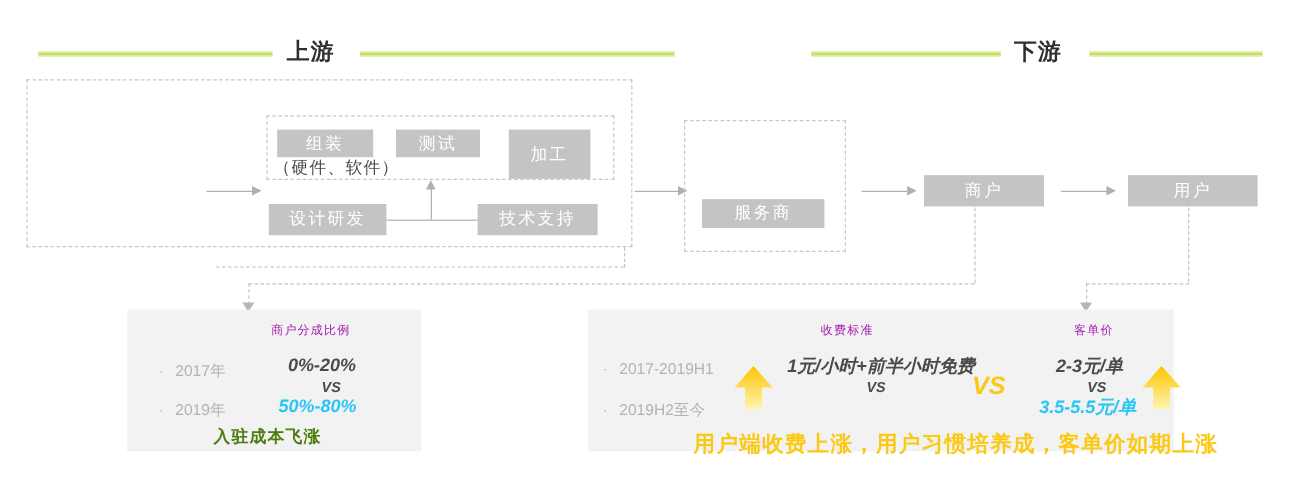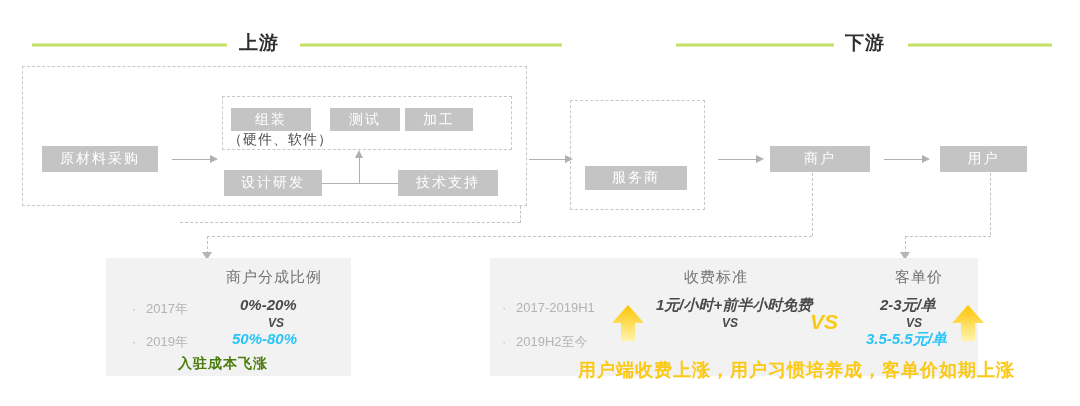--- a/index.html
+++ b/index.html
@@ -79,21 +79,21 @@
   }
 
   
   .panel{
     position:absolute;
     background:#f2f2f2;
     box-sizing:border-box;
   }
   .panel-title{
     position:absolute;
-    font-size:15px;color:#737373;white-space:nowrap;letter-spacing:1px;
+    font-size:10px;color:#a21caf;white-space:nowrap;letter-spacing:1px;
   }
   .bullet{
     position:absolute;
     font-size:13px;color:#b3b3b3;white-space:nowrap;
   }
   .bullet .dot{display:inline-block;width:14px;color:#b9b9b9;}
   .val-old{
     position:absolute;
     font-size:15px;font-weight:bold;font-style:italic;color:#4a4a4a;
     white-space:nowrap;
@@ -133,29 +133,28 @@
   <div class="rule" style="left:32px;top:43px;width:195px;"></div>
   <div class="sec-title" style="left:239px;top:30px;">上游</div>
   <div class="rule" style="left:300px;top:43px;width:262px;"></div>
 
   <div class="rule" style="left:676px;top:43px;width:158px;"></div>
   <div class="sec-title" style="left:845px;top:30px;">下游</div>
   <div class="rule" style="left:908px;top:43px;width:144px;"></div>
 
   <div class="dash-box" style="left:22px;top:66px;width:505px;height:140px;"></div>
 
-  <div class="gbox" style="left:42px;top:146px;width:116px;height:26px;">原材料采购</div>
 
   <div class="arr-line" style="left:172px;top:159px;width:38px;"></div>
   <div class="arr-head" style="left:210px;top:155px;"></div>
 
   <div class="dash-box" style="left:222px;top:96px;width:290px;height:54px;"></div>
   <div class="gbox" style="left:231px;top:108px;width:80px;height:23px;">组装</div>
   <div class="gbox" style="left:330px;top:108px;width:70px;height:23px;">测试</div>
-  <div class="gbox" style="left:405px;top:108px;width:68px;height:23px;">加工</div>
+  <div class="gbox" style="left:424px;top:108px;width:68px;height:41px;">加工</div>
   <div class="plain-label" style="left:228px;top:131px;">（硬件、软件）</div>
 
   <div class="gbox" style="left:224px;top:170px;width:98px;height:26px;">设计研发</div>
   <div class="gbox" style="left:398px;top:170px;width:100px;height:26px;">技术支持</div>
   <div class="arr-line" style="left:322px;top:183px;width:76px;"></div>
   <div class="arr-vline" style="left:359px;top:156px;height:27px;"></div>
   <div class="arr-up" style="left:355px;top:150px;"></div>
 
   <div class="arr-line" style="left:529px;top:159px;width:36px;"></div>
   <div class="arr-head" style="left:565px;top:155px;"></div>
@@ -164,21 +163,21 @@
   <div class="gbox" style="left:585px;top:166px;width:102px;height:24px;">服务商</div>
 
   <div class="arr-line" style="left:718px;top:159px;width:38px;"></div>
   <div class="arr-head" style="left:756px;top:155px;"></div>
 
   <div class="gbox" style="left:770px;top:146px;width:100px;height:26px;">商户</div>
 
   <div class="arr-line" style="left:884px;top:159px;width:38px;"></div>
   <div class="arr-head" style="left:922px;top:155px;"></div>
 
-  <div class="gbox" style="left:940px;top:146px;width:87px;height:26px;">用户</div>
+  <div class="gbox" style="left:940px;top:146px;width:108px;height:26px;">用户</div>
 
   <div class="d-h" style="left:180px;top:222px;width:340px;"></div>
   <div class="d-v" style="left:520px;top:206px;height:17px;"></div>
   <div class="d-h" style="left:207px;top:236px;width:605px;"></div>
   <div class="d-v" style="left:207px;top:236px;height:18px;"></div>
   <div class="d-head" style="left:202px;top:252px;"></div>
 
   <div class="d-v" style="left:812px;top:173px;height:63px;"></div>
 
   <div class="d-v" style="left:990px;top:173px;height:62px;"></div>

